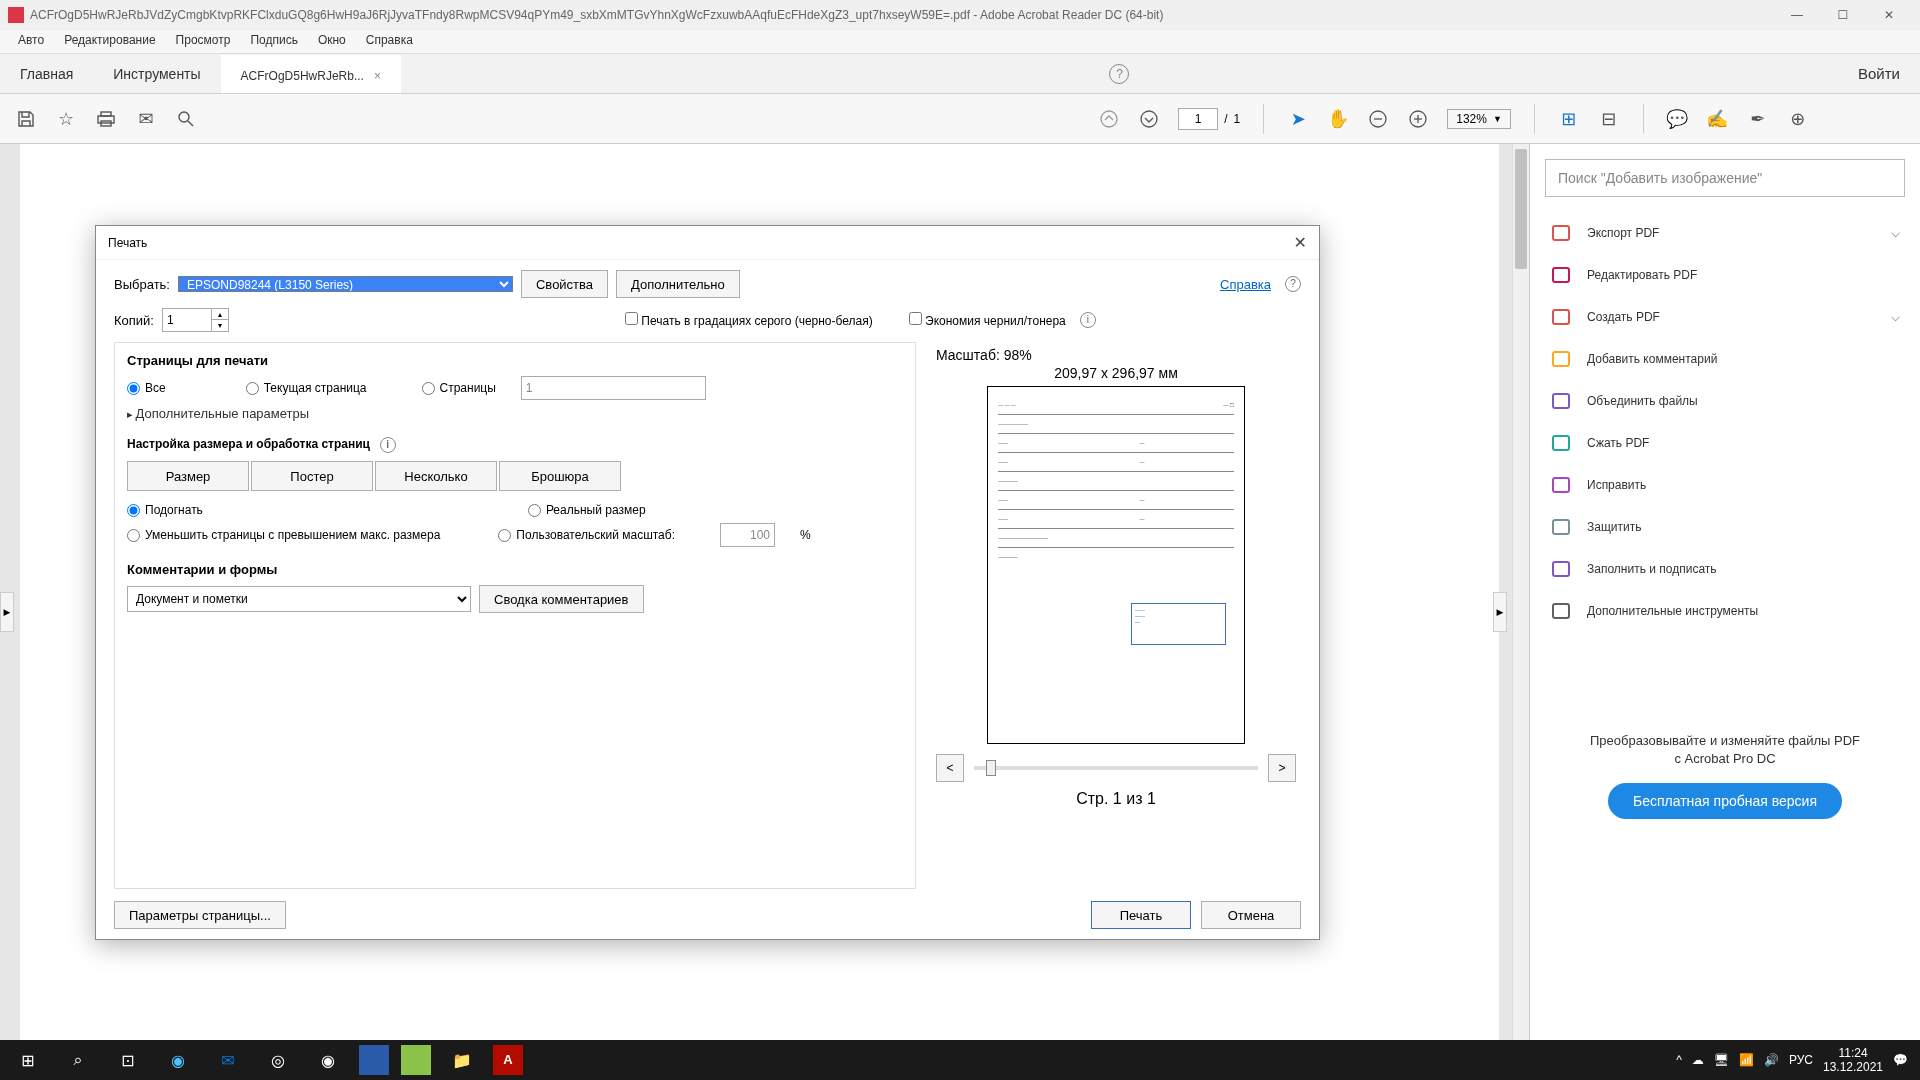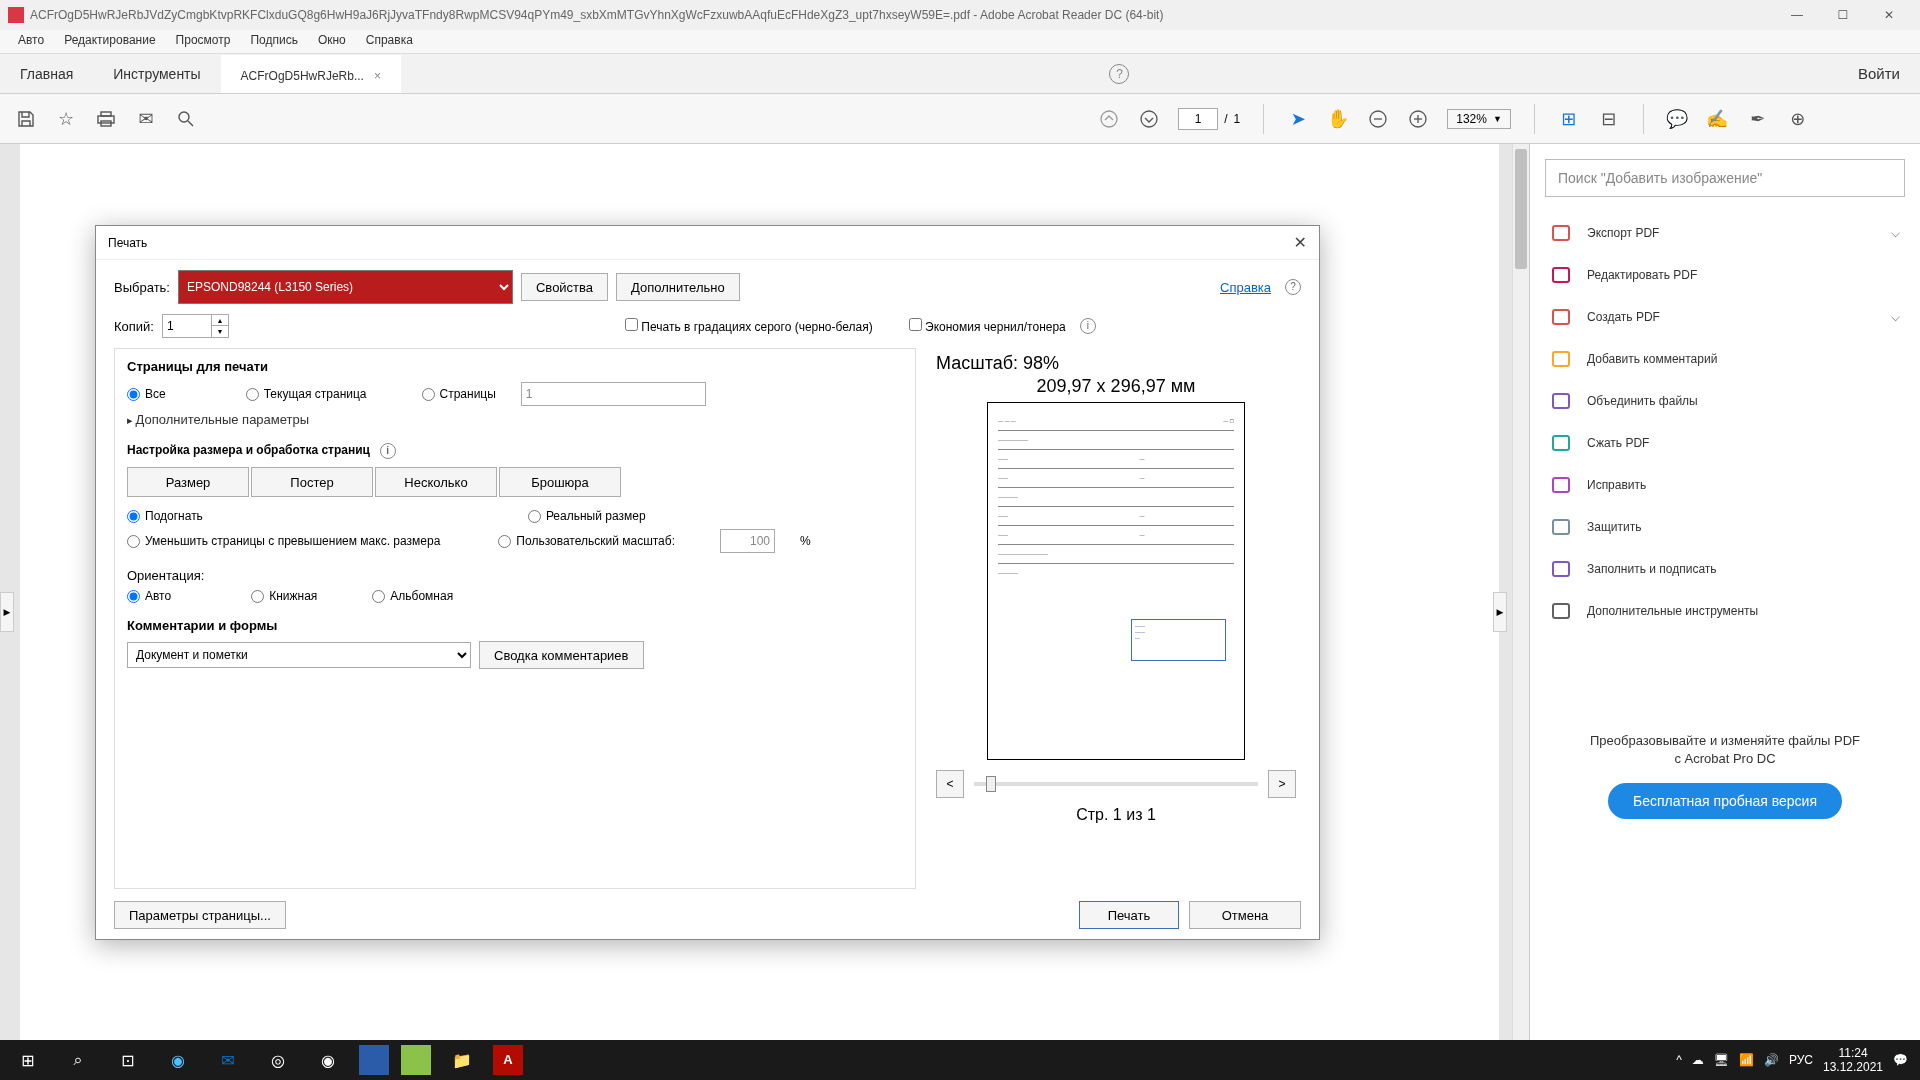--- a/index.html
+++ b/index.html
@@ -35,21 +35,21 @@
 .chev{margin-left:auto;color:#666}
 .promo{text-align:center;margin-top:100px;padding:0 15px}
 .promo-text{font-size:13px;color:#333;line-height:1.4}
 .promo-btn{margin-top:15px;background:#1e88e5;color:#fff;border:none;border-radius:20px;padding:10px 25px;font-size:14px}
 .dialog{position:absolute;left:95px;top:225px;width:1225px;height:715px;background:#fff;border:1px solid #888;box-shadow:0 5px 25px rgba(0,0,0,.3)}
 .dlg-title{height:34px;display:flex;align-items:center;padding:0 12px;font-size:13px;border-bottom:1px solid #eee}
 .dlg-title .close{margin-left:auto;font-size:16px;color:#444}
 .dlg-body{padding:10px 18px;display:flex;flex-direction:column;height:calc(100% - 34px)}
 .row{display:flex;align-items:center;gap:8px;margin-bottom:10px}
 .lbl{font-size:13px}
-select.printer{width:335px;height:34px;background:#b91c1c;color:#fff;border:1px solid #7a7a7a;padding:0 4px}
+select.printer{width:335px;height:16px;background:#3b82f6;color:#fff;border:1px solid #7a7a7a;padding:0 4px}
 .btn{background:#f5f5f5;border:1px solid #adadad;padding:4px 14px;font-size:13px;height:28px}
 .link{color:#0066cc;text-decoration:underline;margin-left:auto;font-size:13px}
 .info-i{display:inline-block;width:16px;height:16px;border:1px solid #888;border-radius:50%;text-align:center;line-height:14px;font-size:10px;color:#666;margin-left:6px}
 .spinner{display:flex;align-items:center}
 .spinner input{width:50px;height:24px;border:1px solid #aaa;padding:0 4px}
 .spinbtns{display:flex;flex-direction:column;border:1px solid #aaa;border-left:none}
 .spinbtns div{height:11px;width:16px;font-size:7px;text-align:center;line-height:11px;border-bottom:1px solid #aaa}
 .spinbtns div:last-child{border:none}
 .content-row{display:flex;gap:15px;flex:1}
 .leftcol{flex:1;border:1px solid #ddd;padding:10px 12px}
@@ -59,21 +59,21 @@
 .radio-row{display:flex;align-items:center;gap:25px;margin-bottom:6px}
 .radio-row label{display:flex;align-items:center;gap:5px;font-size:13px}
 input[type=radio],input[type=checkbox]{margin:0}
 .pageinput{width:185px;height:24px;border:1px solid #aaa;padding:0 4px;color:#888}
 .expand{color:#333;font-size:13px;cursor:pointer}
 .expand::before{content:"▸ ";font-size:11px}
 .btngroup{display:flex;gap:2px;margin-bottom:12px}
 .btngroup .btn{width:122px;height:30px;text-align:center}
 .scale-input{width:55px;height:24px;border:1px solid #aaa;text-align:right;padding:0 4px;color:#888}
 .cf-select{width:344px;height:26px;border:1px solid #aaa;padding:0 4px;background:#fff}
-.preview-head{text-align:center;font-size:18px;margin-bottom:2px}
+.preview-head{text-align:center;font-size:14px;margin-bottom:2px}
 .preview-box{width:258px;height:358px;border:1px solid #000;margin:5px auto;background:#fff;position:relative;padding:15px 10px;overflow:hidden}
 .preview-box .pline{height:1px;background:#888;margin:6px 0}
 .preview-box .ptxt{font-size:5px;color:#555;line-height:1.2}
 .preview-box .pbox{border:1px solid #3b6fb6;position:absolute;right:18px;bottom:98px;width:95px;height:42px}
 .nav-row{display:flex;align-items:center;justify-content:space-between;margin-top:10px}
 .navbtn{width:28px;height:28px;border:1px solid #adadad;background:#f5f5f5;text-align:center;line-height:26px}
 .slider{flex:1;height:4px;background:#ddd;margin:0 10px;position:relative}
 .slider .h{position:absolute;left:12px;top:-6px;width:10px;height:16px;background:#f0f0f0;border:1px solid #888}
 .pgof{text-align:center;font-size:16px;margin-top:8px}
 .dlg-foot{display:flex;align-items:center;margin-top:auto;padding-top:12px}
@@ -362,37 +362,20 @@
                 <span>Уменьшить страницы с превышением макс. размера</span>
               </label>
             <label style="margin-left:33px">
                 <input type="radio" name="sz" style=""> 
                 <span>Пользовательский масштаб:</span>
               </label>
             <input class="scale-input" style="margin-left: 20px;" value="100">
             <span>%</span>
           </div>
         </div>
-        <div class="section">
-          <div class="lbl" style="margin-bottom:6px">Ориентация:</div>
-          <div class="radio-row">
-            <label>
-                <input type="radio" name="or" checked="" style=""> 
-                <span>Авто</span>
-              </label>
-            <label style="margin-left:55px">
-                <input type="radio" name="or" style=""> 
-                <span>Книжная</span>
-              </label>
-            <label style="margin-left:30px">
-                <input type="radio" name="or" style=""> 
-                <span>Альбомная</span>
-              </label>
-          </div>
-        </div>
         <div class="section" style="margin-bottom:0">
           <div class="sectitle">Комментарии и формы</div>
           <div class="row" style="margin:0">
             <select class="cf-select"><option>Документ и пометки</option></select>
             <button class="btn">Сводка комментариев</button>
           </div>
         </div>
       </div>
       <div class="rightcol">
         <div class="preview-head" style="text-align:left">Масштаб:  98%</div>
@@ -441,21 +424,21 @@
             </div>
           <div class="navbtn">&gt;</div>
         </div>
         <div class="pgof">Стр. 1 из 1</div>
       </div>
     </div>
     <div class="dlg-foot">
       <button class="btn">Параметры страницы...</button>
       <div style="flex:1"></div>
       <button class="btn primary" style="width:100px;margin-right:10px">Печать</button>
-      <button class="btn" style="width:112px">Отмена</button>
+      <button class="btn" style="width:100px">Отмена</button>
     </div>
   </div>
 </div>
 
 <div class="taskbar">
   <div class="tbitem">⊞</div>
   <div class="tbitem">⌕</div>
   <div class="tbitem">⊡</div>
   <div class="tbitem" style="color:#4cc2ff">◉</div>
   <div class="tbitem" style="color:#0078d4">✉</div>

